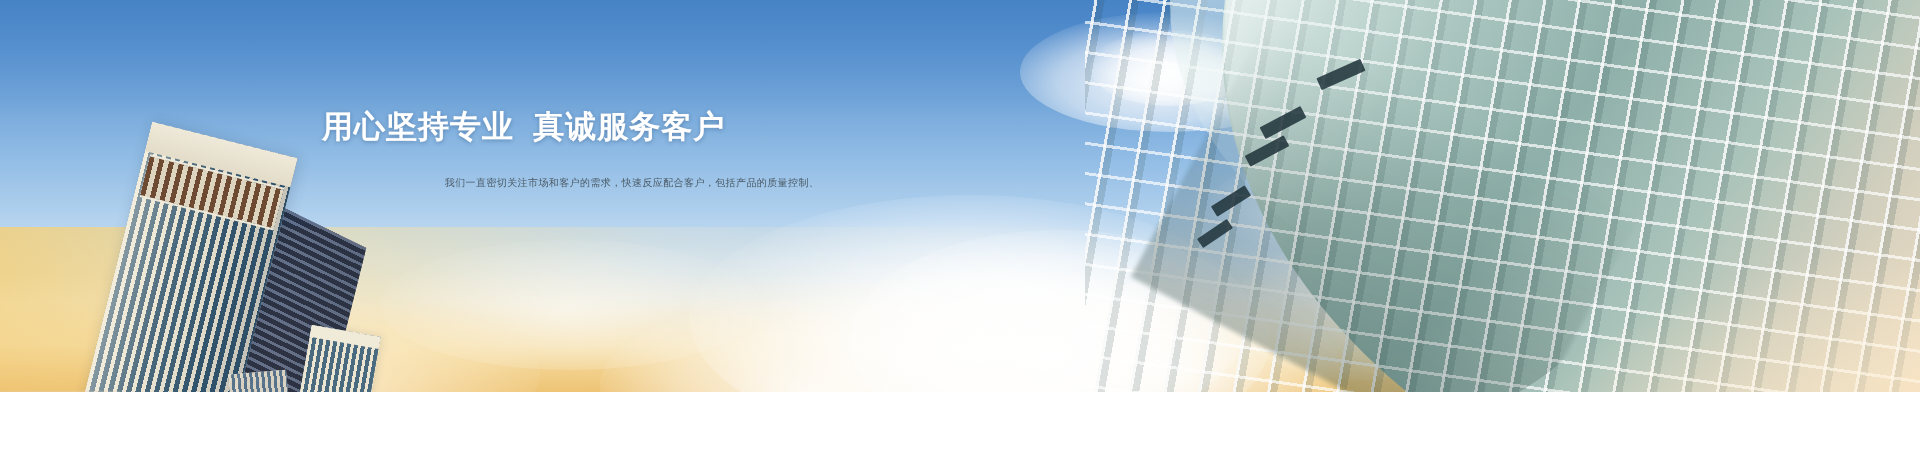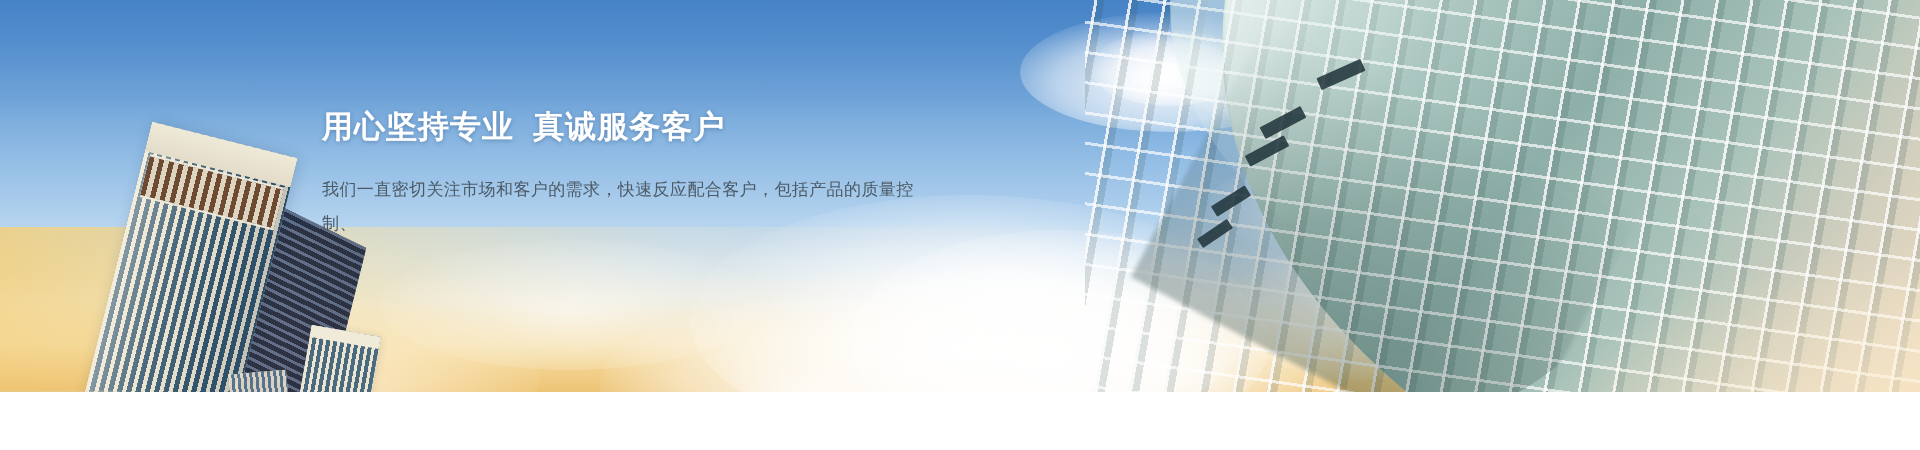--- a/index.html
+++ b/index.html
@@ -276,24 +276,25 @@
     font-size:31px;
     line-height:1.25;
     font-weight:bold;
     color:#ffffff;
     letter-spacing:1px;
     text-shadow:0 1px 4px rgba(30,70,120,.45), 0 0 1px rgba(255,255,255,.6);
     white-space:pre;
   }
   .subtext{
     margin:26px 0 0 0;
-    font-size:17px;
+    font-size:10px;
     line-height:2.0;
     color:#4b5a66;
     letter-spacing:.4px;
+    text-align:center;
   }
   .subtext .line{display:block;}
 </style>
 </head>
 <body>
 
 <div class="banner">
 
   <div class="sky"></div>
   <div class="sky-vignette-top"></div>

